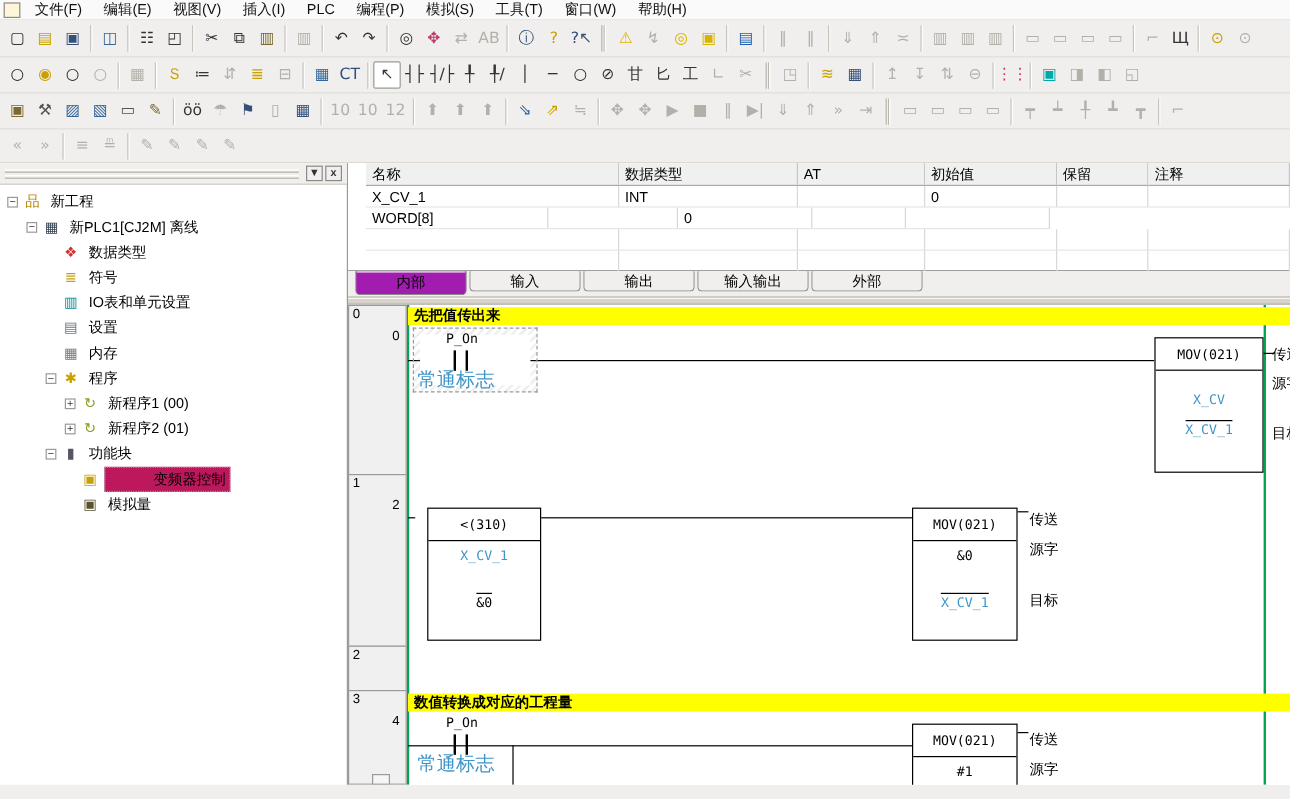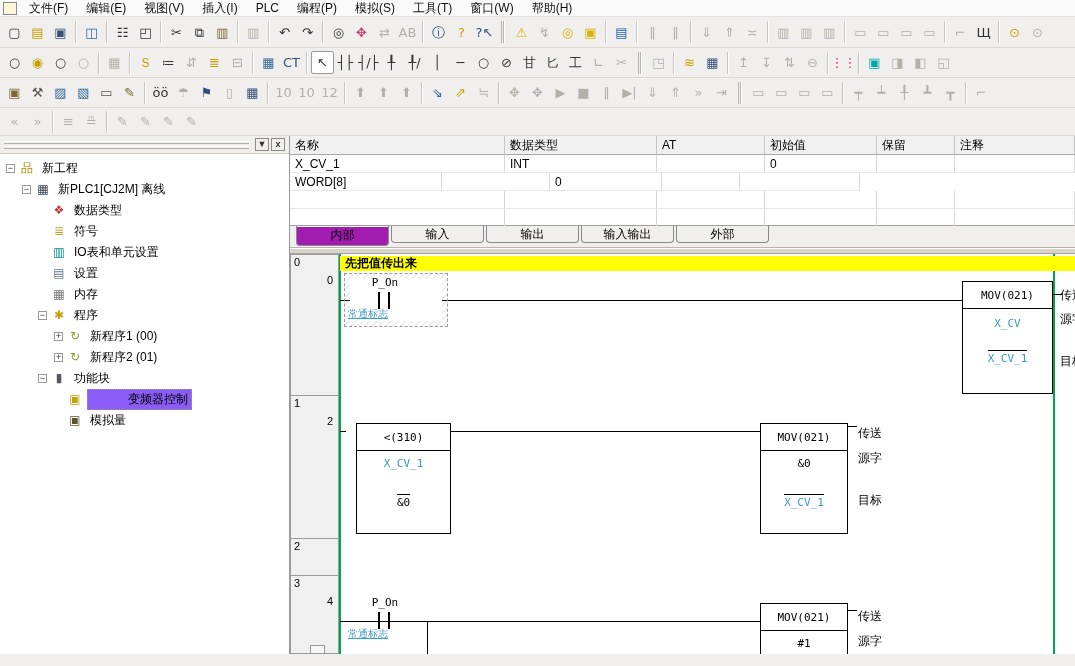--- a/index.html
+++ b/index.html
@@ -34,28 +34,28 @@
   .lp-grip2 { position:absolute; left:4px; right:40px; top:10px; height:3px; border-top:1px solid #fff; border-bottom:1px solid #b5b1a9; }
   .lp-btn { position:absolute; top:2px; width:14px; height:13px; background:#F0EFED; border:1px solid #8a8a8a; font-size:9px; line-height:11px; text-align:center; color:#333; }
   .lp-btn.dd { right:20px; } .lp-btn.close { right:4px; font-weight:bold; }
 
   .tree { padding-top:4px; }
   .trow { height:21px; display:flex; align-items:center; white-space:nowrap; }
   .trow .exp { width:9px; height:9px; border:1px solid #9a9a9a; background:#fff; font-size:9px; line-height:7px; text-align:center; color:#333; margin-right:4px; flex:none; }
   .trow .noexp { width:13px; flex:none; }
   .trow .ticon { width:16px; height:15px; font-size:12px; line-height:15px; text-align:center; margin-right:4px; flex:none; }
   .trow .tlabel { font-size:12px; color:#000; padding:1px 3px; }
-  .trow.sel .tlabel { background:#8b5cf6; border:1px dotted #999;padding-left:40px; }
+  .trow.sel .tlabel { background:#be185d; border:1px dotted #999;padding-left:40px; }
 
   
   .rightpanel { width:785px; display:flex; flex-direction:column; background:#fff; }
 
   
   .vartable { height:90px; border-bottom:1px solid #a0a0a0; position:relative; background:#fff; }
-  .vt-row { display:flex; }
+  .vt-row { display:flex;margin-left:15px; }
   .vt-cell { border-right:1px solid #d8d8d8; border-bottom:1px solid #e6e6e6; padding:1px 5px; font-size:12px; height:18px; line-height:16px; overflow:hidden; white-space:nowrap; }
   .vt-head .vt-cell { background:#f0f0f0; border-right:1px solid #c6c6c6; border-bottom:1px solid #a8a8a8; height:19px; color:#000; }
 
   
   .tabbar { height:22px; background:#F0EFED; border-bottom:1px solid #b9b5ad; display:flex; align-items:flex-start; padding-left:6px; position:relative; }
   .tab { width:93px; text-align:center; font-size:12px; border:1px solid #8a8a8a; border-top:none; border-radius:0 0 4px 4px; background:#F0EFED; height:17px; line-height:16px; margin-right:2px; color:#000; }
   .tab.active { height:20px; line-height:19px; background:#a21caf; box-shadow:0 1px 0 #fff inset; }
 
   .splitter { height:6px; background:#D8D4CC; border-top:1px solid #fff; border-bottom:1px solid #a9a59d; }
 
@@ -68,21 +68,21 @@
   .cmt { position:absolute; left:50px; width:735px; height:15px; background:#FFFF00; color:#000; font-weight:bold; font-size:12px; line-height:15px; padding-left:5px; overflow:hidden; white-space:nowrap; }
   .wire { position:absolute; height:1px; background:#000; }
   .vwire { position:absolute; width:1px; background:#000; }
   .cbar { position:absolute; width:2px; height:17px; background:#000; }
   .opname { color:#3E95C8; }
   .mono { font-family:"DejaVu Sans Mono","Liberation Mono",monospace; font-size:11px; }
   .lbox { position:absolute; border:1px solid #000; background:#fff; }
   .lbox .bhead { height:27px; border-bottom:1px solid #000; text-align:center; line-height:27px; color:#000; }
   .lbox .bop { position:absolute; width:100%; text-align:center; }
   .ovl { display:inline-block; border-top:1px solid #000; padding-top:1px; }
-  .sellbl { position:absolute; font-size:10px;text-decoration:underline; }
+  .sellbl { position:absolute; font-size:16px; }
   .rlabel { position:absolute; color:#000; font-size:12px; white-space:nowrap; }
   .selbox { position:absolute; border:1px dashed #9a9a9a; background:repeating-linear-gradient(135deg, rgba(160,160,160,.18) 0 2px, transparent 2px 5px); }
   .selbox .inner { position:absolute; inset:5px; background:#fff; }
   .ctext { position:absolute; text-align:center; color:#000; }
   .scrollfrag { position:absolute; background:#f6f6f6; border:1px solid #9a9a9a; }
 </style>
 </head>
 <body>
 
 <div class="app">
@@ -673,21 +673,21 @@
         <div class="selbox" style="left:54px;top:19px;width:104px;height:54px;">
             <span class="inner"></span>
           </div>
         <div class="ctext mono" style="left:58px;top:22px;width:74px;">P_On</div>
         <div class="cbar" style="left:88px;top:38px;"></div>
         <div class="cbar" style="left:98px;top:38px;"></div>
         <div class="sellbl opname" style="left:58px;top:53px;">常通标志</div>
 
         <div class="lbox" style="left:672px;top:27px;width:91px;height:113px;">
           <div class="bhead mono">MOV(021)</div>
-          <div class="bop mono opname" style="top:35px;">X_CV</div>
+          <div class="bop mono opname" style="top:45px;">X_CV</div>
           <div class="bop" style="top:68px;"><span class="ovl mono opname">X_CV_1</span></div>
         </div>
         <div class="wire" style="left:763px;top:40px;width:9px;"></div>
         <div class="rlabel" style="left:770px;top:33px;">传送</div>
         <div class="rlabel" style="left:770px;top:57px;">源字</div>
         <div class="rlabel" style="left:770px;top:99px;">目标</div>
 
         <div class="wire" style="left:50px;top:177px;width:6px;"></div>
         <div class="wire" style="left:150px;top:177px;width:320px;"></div>
 
@@ -700,20 +700,21 @@
         <div class="lbox" style="left:470px;top:169px;width:88px;height:111px;">
           <div class="bhead mono">MOV(021)</div>
           <div class="bop mono" style="top:33px;">&amp;0</div>
           <div class="bop" style="top:70px;"><span class="ovl mono opname">X_CV_1</span></div>
         </div>
         <div class="wire" style="left:558px;top:172px;width:9px;"></div>
         <div class="rlabel" style="left:568px;top:171px;">传送</div>
         <div class="rlabel" style="left:568px;top:196px;">源字</div>
         <div class="rlabel" style="left:568px;top:238px;">目标</div>
 
+        <div class="cmt" style="top:324px;">数值转换成对应的工程量</div>
         <div class="ctext mono" style="left:58px;top:342px;width:74px;">P_On</div>
         <div class="wire" style="left:50px;top:367px;width:420px;"></div>
         <div class="cbar" style="left:88px;top:358px;"></div>
         <div class="cbar" style="left:98px;top:358px;"></div>
         <div class="sellbl opname" style="left:58px;top:373px;">常通标志</div>
         <div class="vwire" style="left:137px;top:367px;height:33px;"></div>
 
         <div class="lbox" style="left:470px;top:349px;width:88px;height:111px;">
           <div class="bhead mono">MOV(021)</div>
           <div class="bop mono" style="top:33px;">#1</div>

